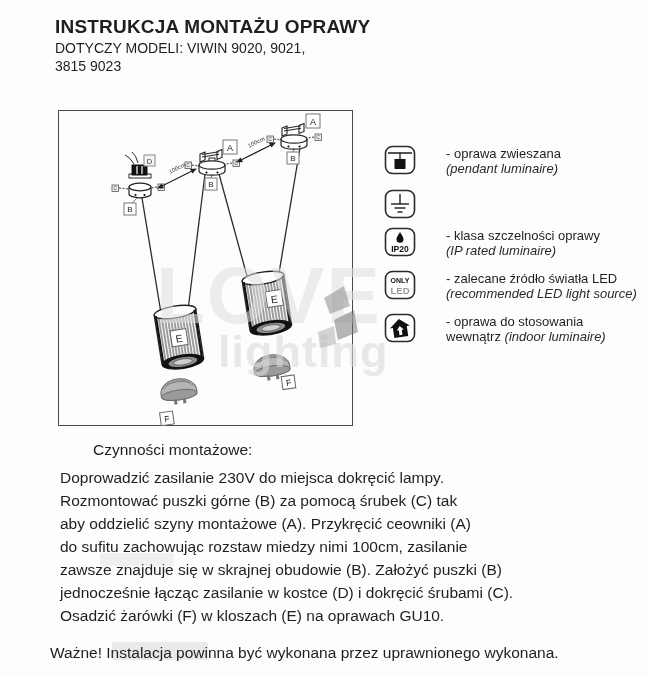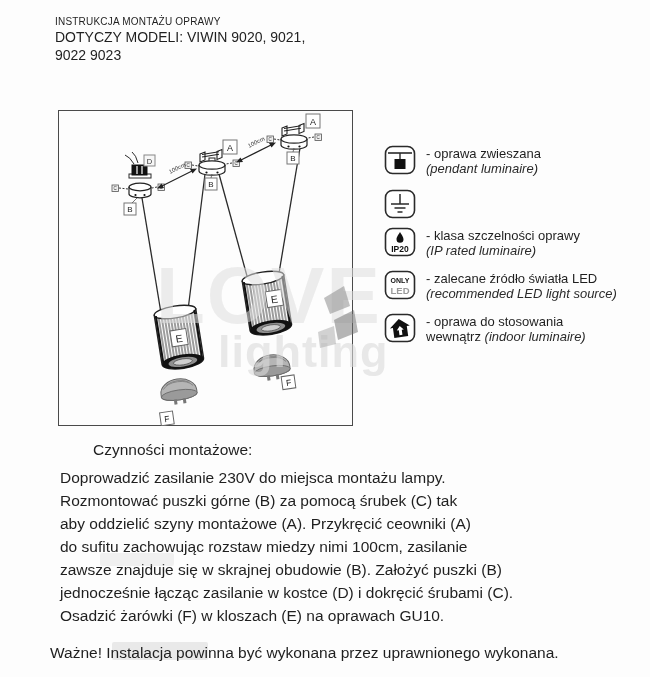--- a/index.html
+++ b/index.html
@@ -8,59 +8,59 @@
     position:relative;
     background:#fdfdfd;
     font-family:"Liberation Sans", sans-serif;
     color:#1f1f1f;
     overflow:hidden;
   }
   .abs { position:absolute; }
 
   
   #header { left:55px; top:16px; }
-  #doc-title { font-size:10px; font-weight:normal; letter-spacing:.2px; }
+  #doc-title { font-size:19px; font-weight:bold; letter-spacing:.2px; }
   .doc-subtitle { font-size:14px; line-height:16px; margin-top:2px; }
 
   
   #diagram-box { left:58px; top:110px; width:295px; height:316px; }
   #diagram-box svg { display:block; }
 
   
   #watermark { left:146px; top:250px; width:300px; height:150px; pointer-events:none; }
   .wm-line1 { position:absolute; left:10px; top:0px; font-size:80px; font-weight:bold;
               color:rgba(222,222,222,0.55); letter-spacing:2px; }
   .wm-line2 { position:absolute; left:72px; top:76px; font-size:45px; font-weight:bold;
               color:rgba(219,219,219,0.6); letter-spacing:1px; }
   #wm-leaves { position:absolute; left:160px; top:30px; }
 
   
   .legend-row { position:absolute; left:384px; display:flex; align-items:flex-start; }
   .legend-icon { width:32px; height:30px; flex:0 0 32px; }
-  .legend-text { margin-left:10px; font-size:13px; line-height:15px; padding-top:1px; white-space:nowrap; }
+  .legend-text { margin-left:30px; font-size:13px; line-height:15px; padding-top:1px; white-space:nowrap; }
   .legend-text .en { font-style:italic; color:#2a2a2a; }
 
   
   #steps-heading { left:57px; top:441px; font-size:15.5px;margin-left:36px; }
   #steps { left:60px; top:466px; font-size:15.5px; line-height:23px; }
   #warning-line { left:50px; top:644px; font-size:15.5px; }
   #warning-smudge { left:112px; top:642px; width:96px; height:18px;
                     background:rgba(190,190,190,0.30); border-radius:2px; }
   #smudge2 { left:100px; top:553px; width:74px; height:13px;
              background:rgba(205,205,205,0.25); border-radius:2px; }
 
   svg text { font-family:"Liberation Sans", sans-serif; }
 </style>
 </head>
 <body>
 
 <div class="abs" id="header">
   <div id="doc-title">INSTRUKCJA MONTAŻU OPRAWY</div>
   <div class="doc-subtitle">DOTYCZY MODELI: VIWIN 9020, 9021,</div>
-  <div class="doc-subtitle">9022 9023</div>
+  <div class="doc-subtitle">3815 9023</div>
 </div>
 
 <div class="abs" id="diagram-box">
   <svg width="295" height="316" viewBox="0 0 295 316">
     <defs>
       <pattern id="ribs" width="3" height="8" patternUnits="userSpaceOnUse">
         <rect width="3" height="8" fill="#ffffff"></rect>
         <line x1="1" y1="0" x2="1" y2="8" stroke="#3a3a3a" stroke-width="1"></line>
       </pattern>
     </defs>
@@ -324,21 +324,21 @@
     <div>
       <span>wewnątrz</span>
       <span class="en">(indoor luminaire)</span>
     </div>
   </div>
 </div>
 
 <div class="abs" id="steps-heading">Czynności montażowe:</div>
 
 <div class="abs" id="steps">
-  <div>Doprowadzić zasilanie 230V do miejsca montażu lampy.</div>
+  <div>Doprowadzić zasilanie 230V do miejsca dokręcić lampy.</div>
   <div>Rozmontować puszki górne (B) za pomocą śrubek (C) tak</div>
   <div>aby oddzielić szyny montażowe (A). Przykręcić ceowniki (A)</div>
   <div>do sufitu zachowując rozstaw miedzy nimi 100cm, zasilanie</div>
   <div>zawsze znajduje się w skrajnej obudowie (B). Założyć puszki (B)</div>
   <div>jednocześnie łącząc zasilanie w kostce (D) i dokręcić śrubami (C).</div>
   <div>Osadzić żarówki (F) w kloszach (E) na oprawach GU10.</div>
 </div>
 
 <div class="abs" id="smudge2"></div>
 <div class="abs" id="warning-smudge"></div>

